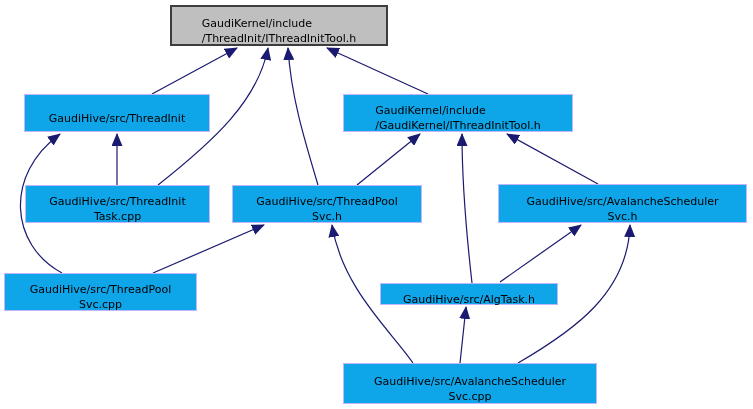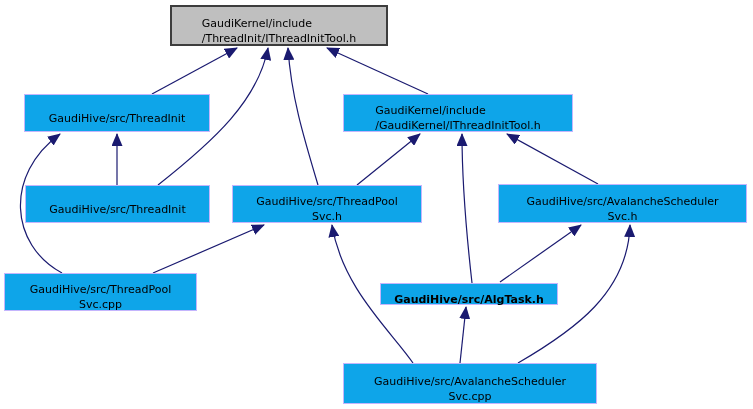--- a/index.html
+++ b/index.html
@@ -24,21 +24,21 @@
     line-height:15px;
     color:#000000;
   }
   .node.highlight {
     background:#bfbfbf;
     border:2px solid #3d3d3d;
   }
   .label { display:inline-block; }
   .l1 { text-align:left; white-space:nowrap;margin-top:10px; }
   .l2 { text-align:center; white-space:nowrap; }
-  .label.single .l1 { text-align:right;font-weight:bold; }
+  .label.single .l1 { text-align:right; }
   .edge { fill:none; stroke-width:1.2px; }
 </style>
 </head>
 <body>
 
 <div id="canvas">
 
   <svg id="edges" width="753" height="409" viewBox="0 0 753 409" xmlns="http://www.w3.org/2000/svg">
     <defs>
       <marker id="arrow" markerUnits="userSpaceOnUse" markerWidth="13" markerHeight="11" viewBox="0 0 13 11" refX="12" refY="5.5" orient="auto">
@@ -78,20 +78,21 @@
   <div class="node" style="left:343px; top:94px; width:230px; height:38px;">
     <div class="label">
       <div class="l1">GaudiKernel/include</div>
       <div class="l2">/GaudiKernel/IThreadInitTool.h</div>
     </div>
   </div>
 
   <div class="node" style="left:25px; top:185px; width:185px; height:38px;">
     <div class="label">
       <div class="l1">GaudiHive/src/ThreadInit</div>
+      <div class="l2">Task.cpp</div>
     </div>
   </div>
 
   <div class="node" style="left:232px; top:185px; width:190px; height:38px;">
     <div class="label">
       <div class="l1">GaudiHive/src/ThreadPool</div>
       <div class="l2">Svc.h</div>
     </div>
   </div>
 

